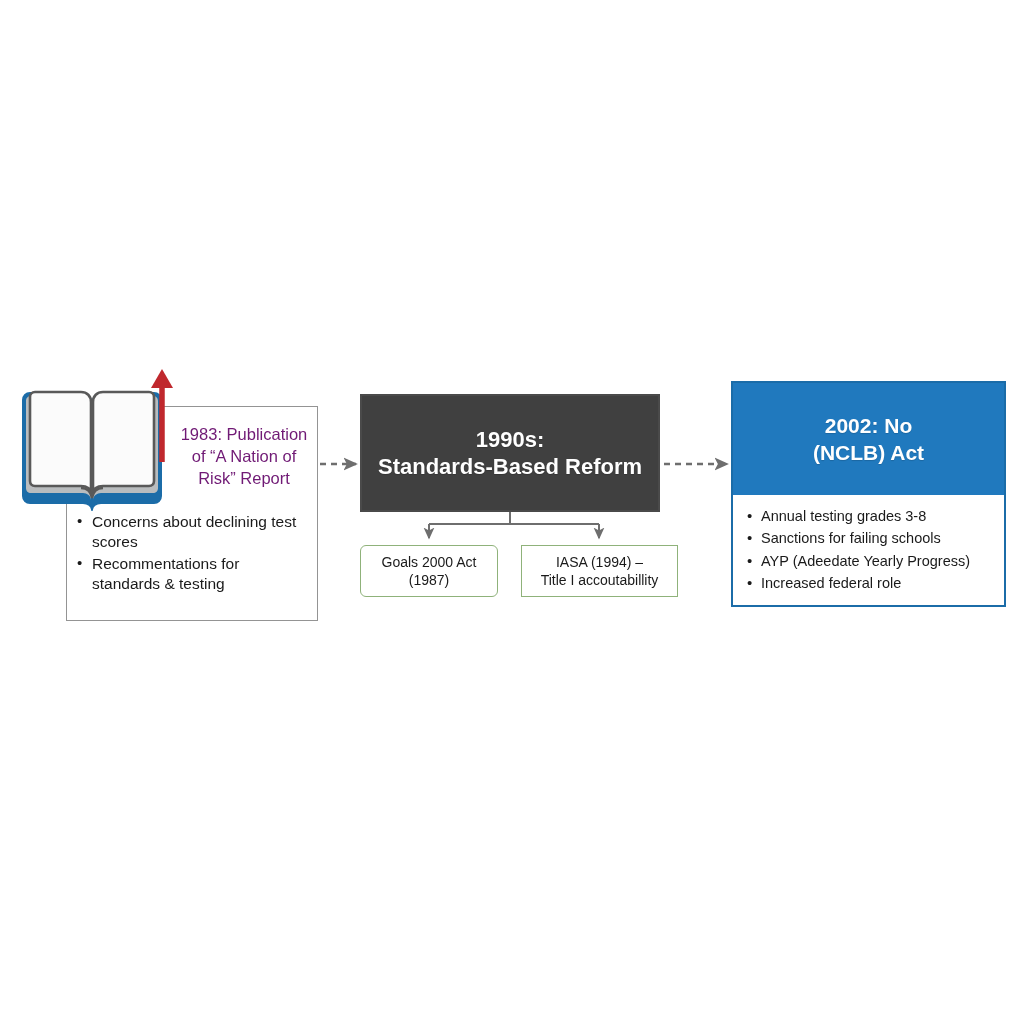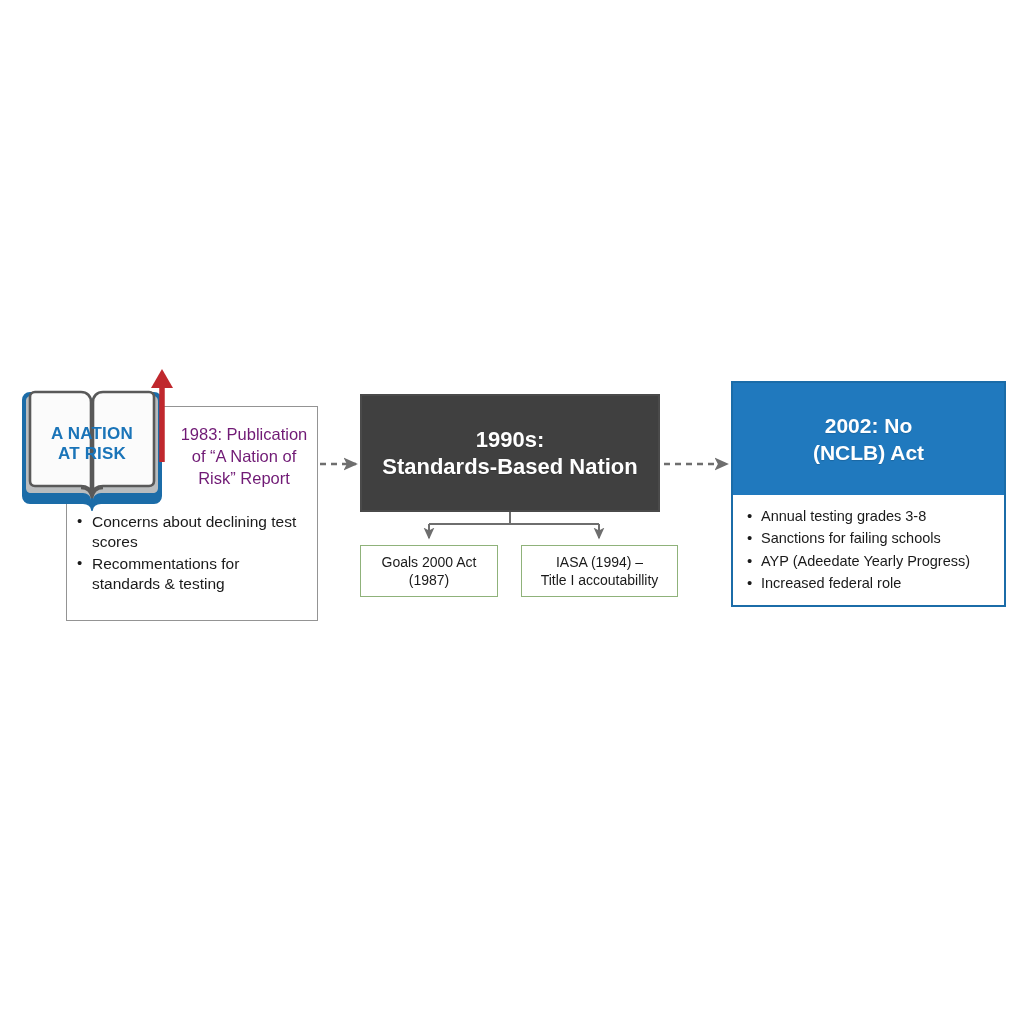--- a/index.html
+++ b/index.html
@@ -129,21 +129,21 @@
     background: #ffffff;
     box-sizing: border-box;
     display: flex;
     align-items: center;
     justify-content: center;
     font-size: 14px;
     line-height: 1.3;
     color: #1a1a1a;
     text-align: center;
   }
-  #sub-box-left  { left: 360px; width: 138px; }
+  #sub-box-left  { left: 360px; width: 138px; border-radius: 6px; }
   #sub-box-right { left: 521px; width: 157px; }
 
   
   #blue-panel {
     position: absolute;
     left: 731px;
     top: 381px;
     width: 275px;
     height: 226px;
     border: 2px solid #1b6ca8;
@@ -243,34 +243,30 @@
     <path d="M18,4 L64,4 C70,4 74,8 74,14 L74,106 C74,101 70,98 64,98
              L18,98 C15,98 13,96 13,93 L13,9 C13,6 15,4 18,4 Z" fill="#fbfbfb" stroke="#595959" stroke-width="2.6" stroke-linejoin="round"></path>
     <path d="M132,4 L86,4 C80,4 76,8 76,14 L76,106 C76,101 80,98 86,98
              L132,98 C135,98 137,96 137,93 L137,9 C137,6 135,4 132,4 Z" fill="#fbfbfb" stroke="#595959" stroke-width="2.6" stroke-linejoin="round"></path>
 
     <line x1="75" y1="14" x2="75" y2="106" stroke="#595959" stroke-width="2.4"></line>
 
     <path d="M64,100 C70,100 74,104 75,110 C76,104 80,100 86,100" fill="none" stroke="#595959" stroke-width="2.4"></path>
   </svg>
 
-  <div id="book-title">
-    <div>A NATION</div>
-    <div>AT RISK</div>
-  </div>
 
   <svg id="red-arrow" viewBox="0 0 24 98">
     <line x1="12" y1="96" x2="12" y2="18" stroke="#c0282d" stroke-width="5.5"></line>
     <path d="M12,3 L23,22 L1,22 Z" fill="#c0282d"></path>
   </svg>
 
   <div id="green-panel">
     <div id="green-panel-title">
       <div>1990s:</div>
-      <div>Standards-Based Nation</div>
+      <div>Standards-Based Reform</div>
     </div>
   </div>
 
   <div id="sub-box-left" class="sub-box">
     <div>
       <div>Goals 2000 Act</div>
       <div>(1987)</div>
     </div>
   </div>
 

